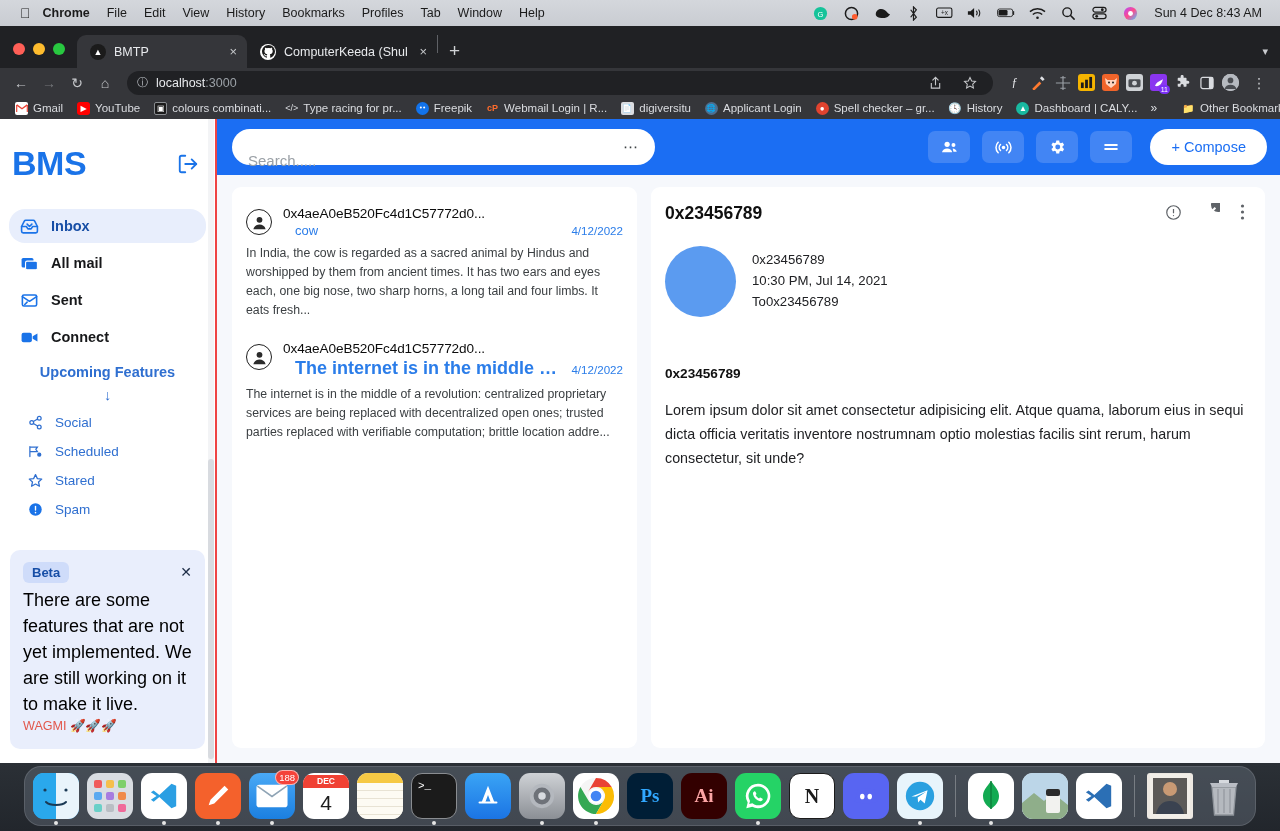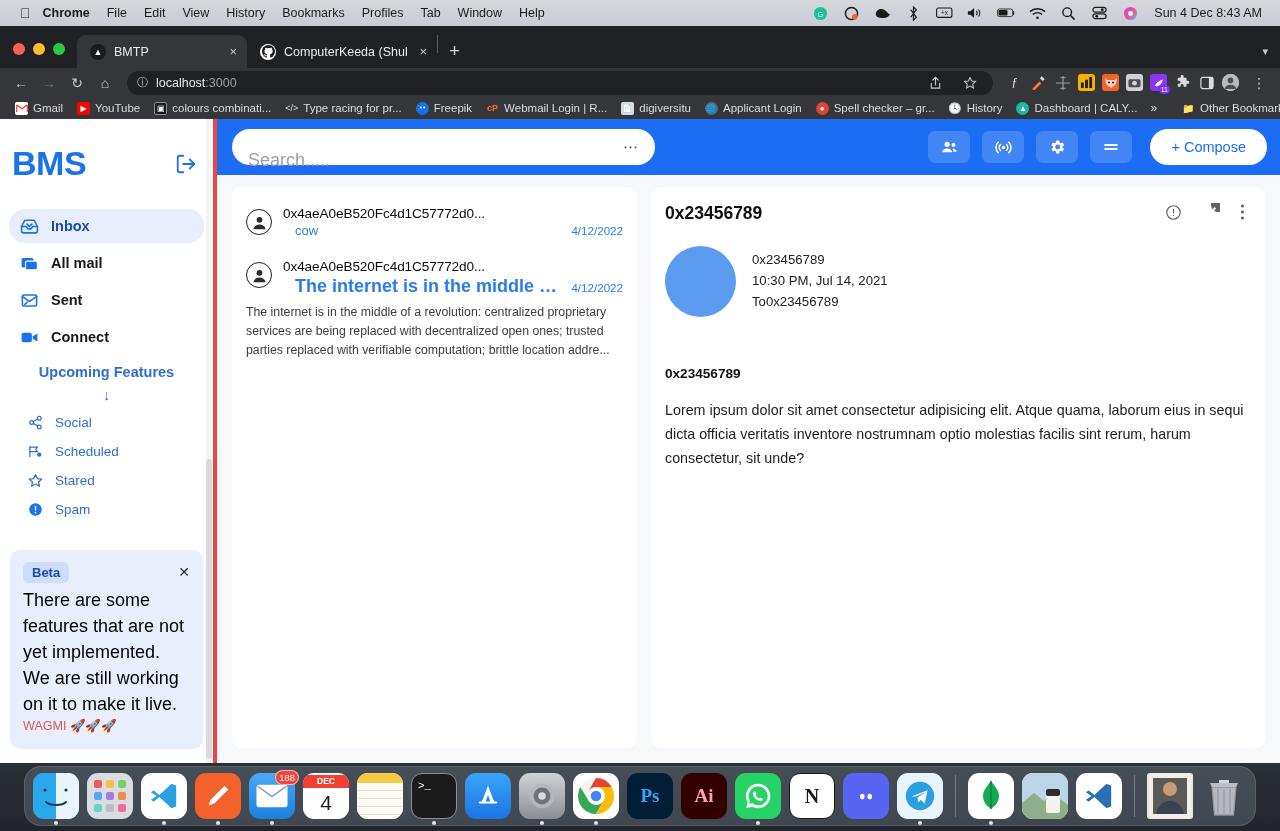--- a/index.html
+++ b/index.html
@@ -114,21 +114,21 @@
   
   .viewport {
     position: absolute; top: 119px; left: 0; width: 1280px; height: 644px;
     background: #ffffff; overflow: hidden;
   }
 
   
   .sidebar {
     position: absolute; left: 0; top: 0; width: 217px; height: 644px;
     background: #ffffff; display: flex; flex-direction: column;
-    border-right: 4px solid #ef4444;
+    border-right: 2px solid #ef4444;
   }
   .brand-row {
     display: flex; align-items: center; justify-content: space-between;
     padding: 25px 16px 0 12px;
   }
   .brand { font-size: 34px; font-weight: bold; color: #1a73e8; letter-spacing: -0.5px; }
   .logout-icon { color: #1a73e8; display: inline-flex; }
   .nav { margin-top: 26px; padding: 0 9px; display: flex; flex-direction: column; gap: 3px; }
   .nav-item {
     display: flex; align-items: center; gap: 12px;
@@ -171,21 +171,21 @@
     background: #f6f8fc; display: flex; flex-direction: column;
   }
   .topbar {
     height: 56px; background: #1b6ef3; display: flex; align-items: center;
     padding: 0 13px 0 15px; gap: 10px; flex: 0 0 56px;
   }
   .searchbox {
     width: 423px; height: 36px; background: #fff; border-radius: 19px;
     display: flex; align-items: center; padding: 0 16px;
   }
-  .searchbox .sval { color: #9aa0a6; font-size: 18px; flex: 1 1 auto; margin-top: 27px; }
+  .searchbox .sval { color: #9aa0a6; font-size: 15px; flex: 1 1 auto; margin-top: 27px; }
   .searchbox .sdots { color: #3c4043; font-size: 15px; letter-spacing: 1px; line-height: 0.4;}
   .tb-actions { margin-left: auto; display: flex; align-items: center; gap: 12px; }
   .tb-btn {
     width: 42px; height: 32px; background: #4285f4; border-radius: 7px;
     display: inline-flex; align-items: center; justify-content: center; color: #fff;
   }
   .compose-btn {
     background: #fff; color: #1b6ef3; border-radius: 19px; height: 36px;
     display: inline-flex; align-items: center; padding: 0 21px;
     font-size: 14.5px; margin-left: 6px;
@@ -701,20 +701,21 @@
                 </svg>
             </span>
             <div class="mi-texts">
               <div class="mi-addr">0x4aeA0eB520Fc4d1C57772d0...</div>
               <div class="mi-line2">
                 <span class="mi-subject">cow</span>
                 <span class="mi-date">4/12/2022</span>
               </div>
             </div>
           </div>
+          <div class="mi-snippet">In India, the cow is regarded as a sacred animal by Hindus and worshipped by them from ancient times. It has two ears and eyes each, one big nose, two sharp horns, a long tail and four limbs. It eats fresh...</div>
         </div>
 
         <div class="mail-item">
           <div class="mi-head">
             <span class="avatar-sm">
               <svg width="17" height="17" viewBox="0 0 20 20">
                   <circle cx="10" cy="6.8" r="3.4" fill="#2b2b2b"></circle>
                   <path d="M2.8 18c.9-3.9 3.9-5.6 7.2-5.6s6.3 1.7 7.2 5.6z" fill="#2b2b2b"></path>
                 </svg>
             </span>

